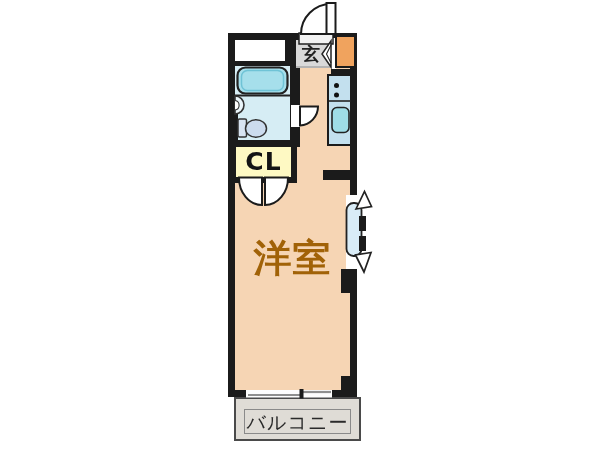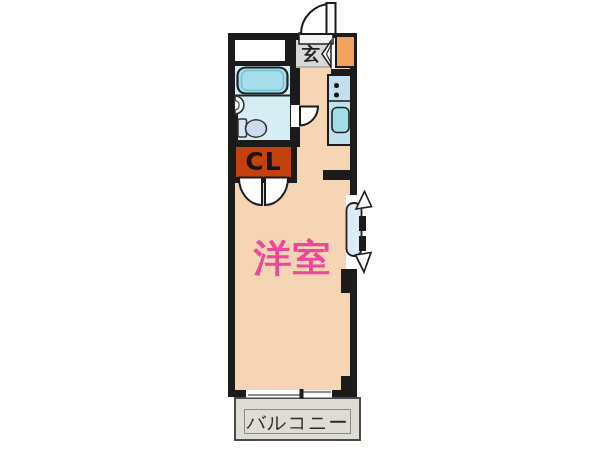--- a/index.html
+++ b/index.html
@@ -1,21 +1,21 @@
 <!DOCTYPE html>
 <html><head>
 <meta charset="utf-8">
 <style>
   html,body{margin:0;padding:0;background:#fff;}
   #stage{position:relative;width:600px;height:450px;background:#ffffff;overflow:hidden;
          font-family:"DejaVu Sans",sans-serif;}
   .abs{position:absolute;box-sizing:border-box;}
   .wall{background:#1b1b1b;}
   .label{color:#111;text-align:center;}
-  #room-label{font-weight:700;font-size:38px;line-height:1.12;color:#ec4899;letter-spacing:1px;}
+  #room-label{font-weight:700;font-size:38px;line-height:1.12;color:#a16207;letter-spacing:1px;}
   #cl-label{font-weight:700;font-size:25px;line-height:30px;letter-spacing:1px;color:#141414;}
   #genkan-label{font-weight:700;font-size:18px;line-height:26px;color:#222;}
   #balcony-label{font-size:19px;line-height:25px;color:#2a2a2a;letter-spacing:1px;}
   svg{position:absolute;left:0;top:0;pointer-events:none;}
 </style>
 </head>
 <body>
 
 <div id="stage">
 
@@ -29,21 +29,21 @@
   <div class="abs" style="left:291px;top:105px;width:9px;height:22px;background:#ffffff;"></div>
 
   <div class="abs" style="left:296px;top:40px;width:35px;height:28px;background:#d9d9d9;border-bottom:2px solid #b3b3b3;"></div>
   <div class="abs" style="left:331px;top:38px;width:5px;height:32px;background:#ffffff;"></div>
   <div class="abs" style="left:335px;top:35px;width:21px;height:33px;background:#f0a35e;border:2.5px solid #1b1b1b;"></div>
 
   <div class="abs wall" style="left:331px;top:69px;width:26px;height:8px;"></div>
   <div class="abs" style="left:327px;top:74px;width:25px;height:72px;background:#c3e0ee;border:2.5px solid #1b1b1b;"></div>
 
   <div class="abs wall" style="left:229px;top:140px;width:68px;height:43px;"></div>
-  <div class="abs" style="left:236px;top:147px;width:55px;height:30px;background:#c2410c;">
+  <div class="abs" style="left:236px;top:147px;width:55px;height:30px;background:#fef9c3;">
     <div id="cl-label" class="label" style="width:100%;">CL</div>
   </div>
 
   <div class="abs wall" style="left:323px;top:170px;width:34px;height:10px;"></div>
   <div class="abs wall" style="left:228px;top:112px;width:10px;height:28px;"></div>
   <div class="abs wall" style="left:341px;top:269px;width:16px;height:24px;"></div>
   <div class="abs wall" style="left:341px;top:376px;width:16px;height:21px;"></div>
 
   <div class="abs" style="left:234px;top:397px;width:127px;height:44px;background:#dfdcd6;border:2px solid #4a4a4a;">
     <div class="abs" style="left:8px;top:10px;width:107px;height:25px;border:1.5px solid #8a8a8a;">

